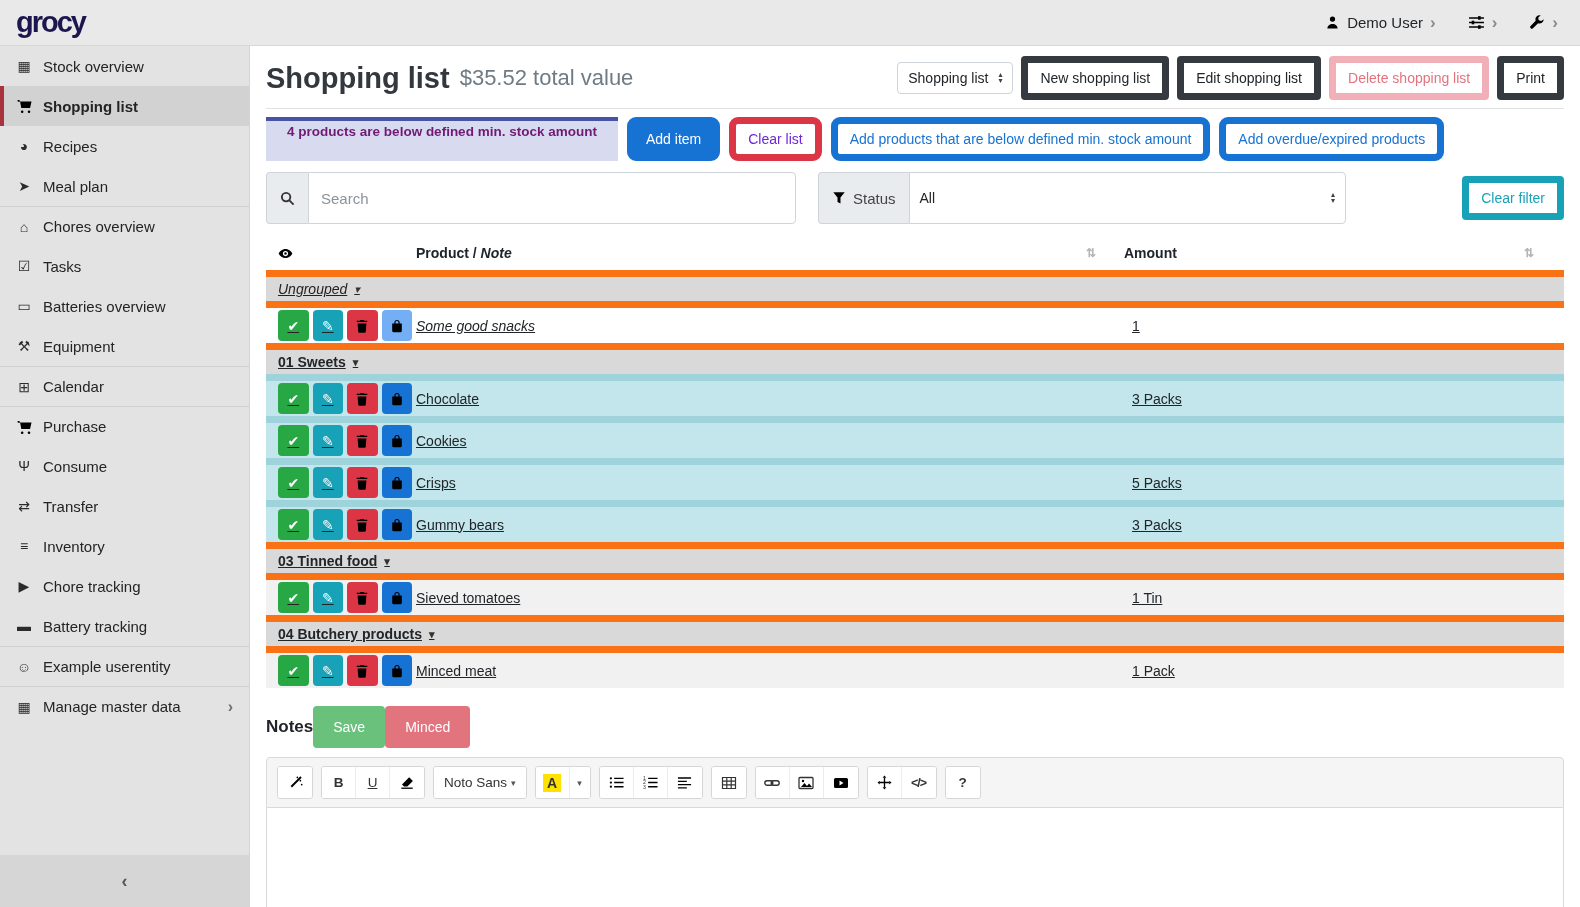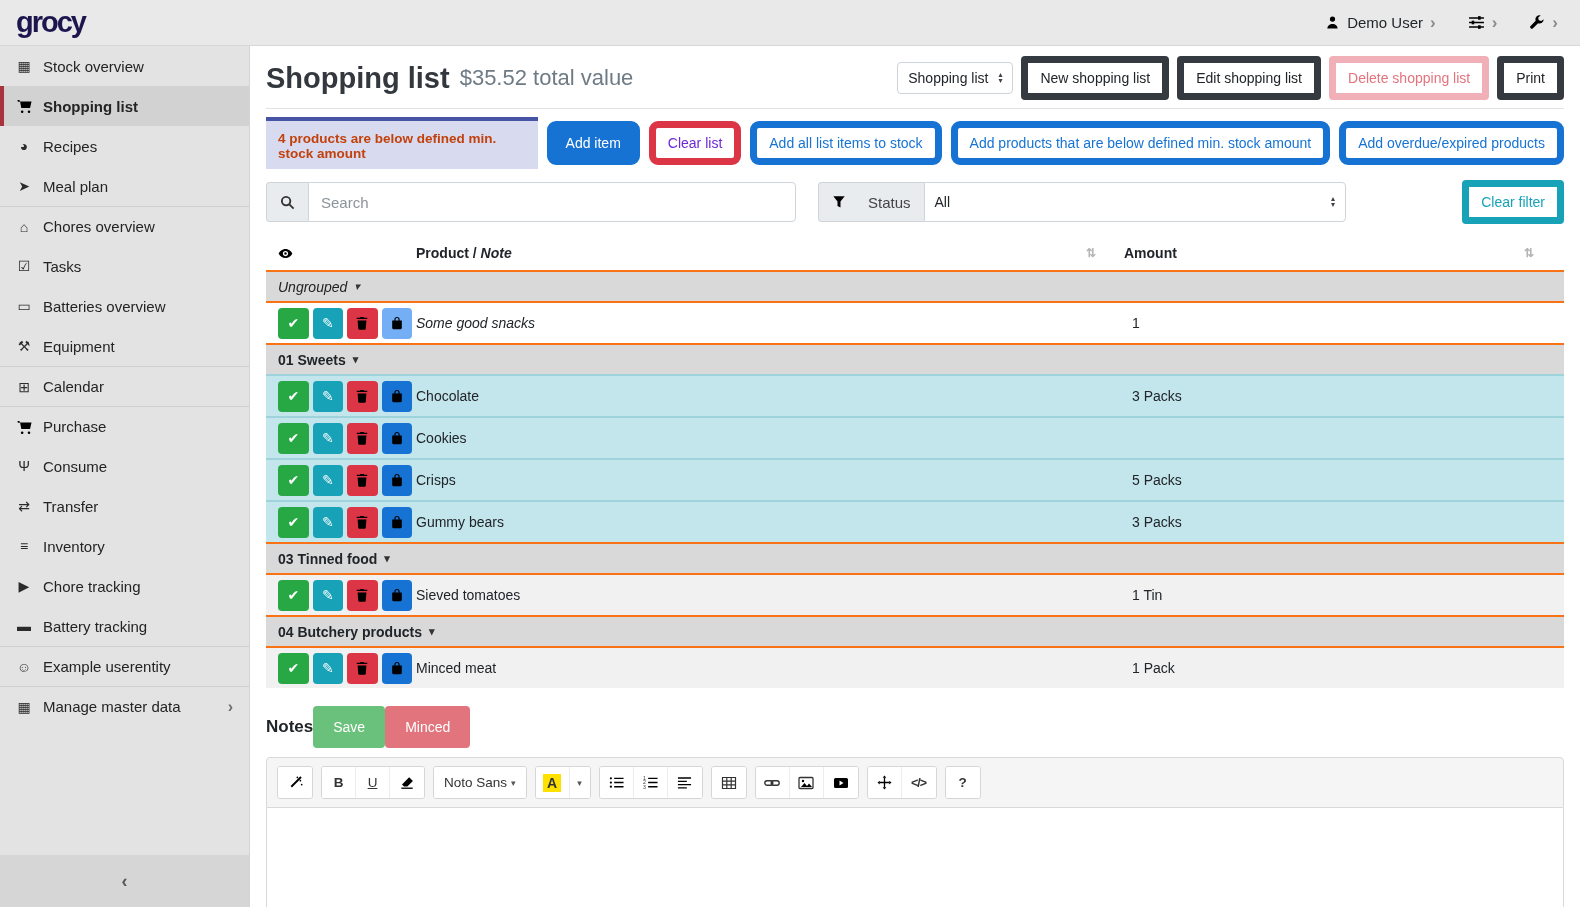--- a/index.html
+++ b/index.html
@@ -48,47 +48,47 @@
   .clear { background:#e2747e; border-color:#e2747e; color:#fff; padding:6px 13px; }
 
   .select-box { display:flex; align-items:center; border:1px solid #ced4da; border-radius:4px;
     background:#fff; padding:7px 10px; font-size:14px; gap:10px; cursor:pointer; }
   .updown { display:flex; flex-direction:column; font-size:8px; line-height:6px; color:#3d4349; }
 
   hr.sep { border:none; border-top:1px solid #e2e2e2; margin:8px 0 0 0; }
 
   
   .actions-row { display:flex; align-items:stretch; gap:9px; margin-top:8px; }
-  .alert { width:352px; background:#d8daf0; border-top:4px solid #4753a4; color:#c2410c;
-    font-weight:bold; font-size:13.5px; padding:10px 12px 8px 12px; }
+  .alert { width:352px; background:#d8daf0; border-top:4px solid #4753a4; color:#701a75;
+    font-weight:bold; font-size:13.5px; padding:3px 12px 8px 12px;text-align:center; }
   .actions-row .btn { align-self:center;border-radius:9px; }
 
   
   .filter-row { display:flex; align-items:center; margin-top:11px; }
-  .input-group { display:flex; height:40px; }
+  .input-group { display:flex; height:52px; }
   .addon { background:#e9ecef; border:1px solid #ced4da; border-right:none;
-    border-radius:4px 0 0 4px; display:flex; align-items:center; gap:22px; padding:0 13px;
+    border-radius:4px 0 0 4px; display:flex; align-items:center; gap:7px; padding:0 13px;
     color:#444; font-size:15px; }
   .search-group { width:530px; }
   .search-group input { flex:1; border:1px solid #ced4da; border-radius:0 4px 4px 0;
     font-size:15px; padding:0 12px; color:#495057; outline:none; font-family:inherit; }
   .search-group input::placeholder { color:#8a939b; }
   .status-group { margin-left:22px; width:528px; }
   .status-group .select-box { flex:1; border-radius:0 4px 4px 0; }
   .status-group .select-box span:first-child { flex:1; }
   .filter-row .outline-teal { margin-left:auto; }
 
   
   .table { margin-top:12px; }
   .thead, .trow.item { display:grid; grid-template-columns:150px 1fr 38px 400px 40px; align-items:center; }
   .thead { height:34px; font-weight:bold; font-size:14px; color:#212529; }
   .thead .eyecell { padding-left:12px; color:#6c757d; }
   .thead .productcell { }
   .sorticon { color:#b4b4b4; font-size:12px; cursor:pointer; }
-  .trow { border-top:2px solid #f97316; }
+  .trow { border-top:7px solid #f97316;text-decoration:underline; }
   .trow.group { height:31px; background:#d9d9d9; display:flex; align-items:center;
     font-size:14px; font-weight:bold; padding-left:12px; cursor:pointer; }
   .trow.group .caret { margin-left:7px; font-size:11px; color:#333; }
   .trow.group.g-italic { font-style:italic; font-weight:normal; color:#222; }
   .trow.item { height:42px; }
   .trow.item.highlight { background:#c2e6ec; border-top-color:#9ed3dc; }
   .trow.item.striped { background:#f1f1f1; }
   .cell.actions { padding-left:12px; display:flex; }
   .rbtn { width:31px; height:31px; border:none; border-radius:4px; margin-right:4px;
     display:inline-flex; align-items:center; justify-content:center; color:#fff;
@@ -330,21 +330,20 @@
       <button class="btn outline-danger-light">Delete shopping list</button>
       <button class="btn outline-dark">Print</button>
     </div>
   </div>
   <hr class="sep">
 
   <div class="actions-row">
     <div class="alert">4 products are below defined min. stock amount</div>
     <button class="btn primary">Add item</button>
     <button class="btn outline-danger">Clear list</button>
-    <button class="btn outline-primary">Add all list items to stock</button>
     <button class="btn outline-primary">Add products that are below defined min. stock amount</button>
     <button class="btn outline-primary">Add overdue/expired products</button>
   </div>
 
   <div class="filter-row">
     <div class="input-group search-group">
       <span class="addon">
           <svg class="ic" width="15" height="15" style="color:#333">
             <use href="#i-search"></use>
           </svg>

